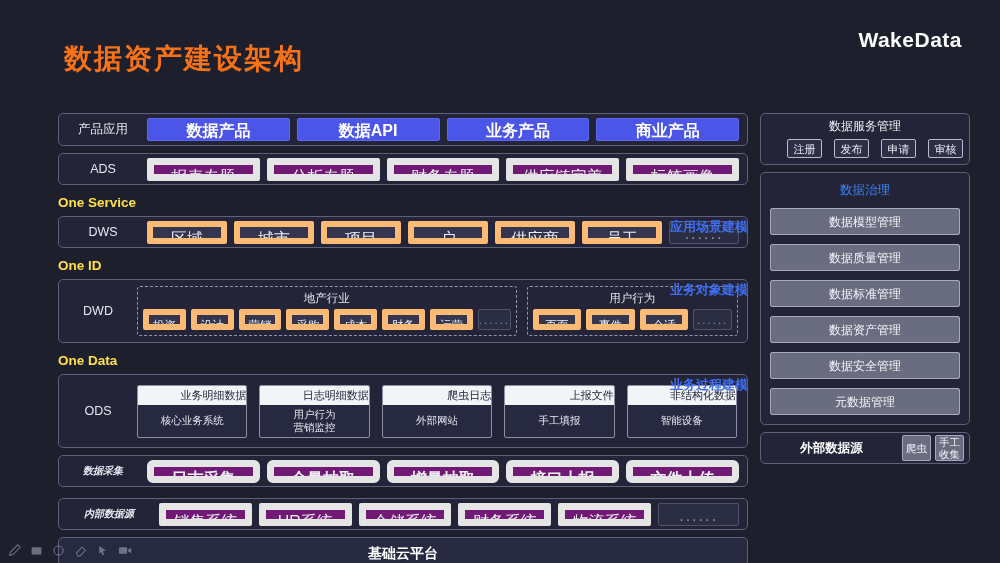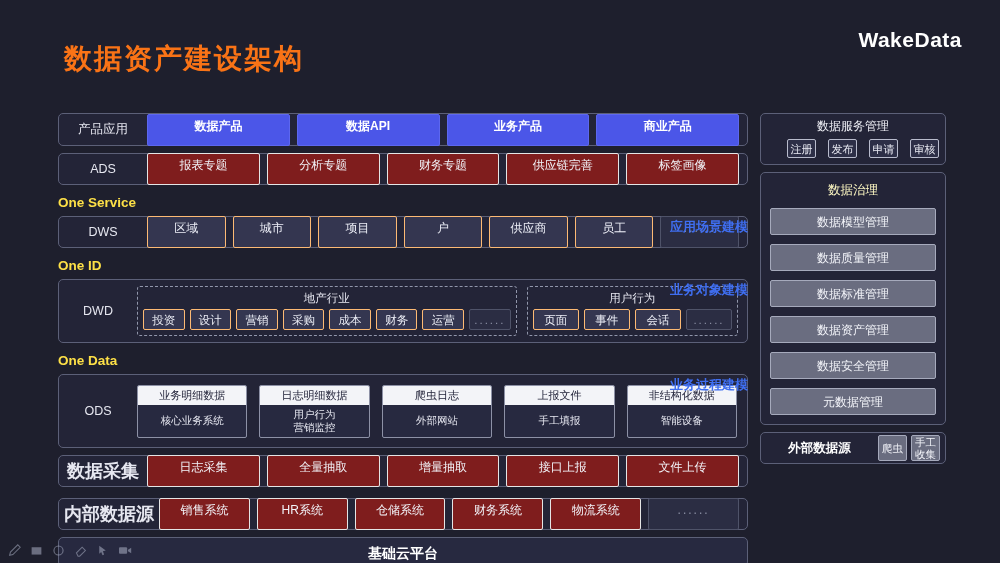--- a/index.html
+++ b/index.html
@@ -17,44 +17,44 @@
     position:absolute;right:38px;top:28px;
     font-size:21px;font-weight:bold;letter-spacing:.5px;color:#ffffff;
   }
   .title{
     position:absolute;left:64px;top:40px;
     font-size:28px;font-weight:bold;color:#f97316;letter-spacing:2px;
   }
 
   
   .left-col{position:absolute;left:58px;top:113px;width:690px;}
-  .right-col{position:absolute;left:760px;top:113px;width:186px;}
+  .right-col{position:absolute;left:760px;top:113px;width:210px;}
 
   .panel{
     border:1px solid #5c6078;border-radius:5px;background:#232437;
     box-sizing:border-box;
   }
 
   .row{display:flex;align-items:center;}
   .row-label{
     flex:0 0 88px;text-align:center;font-size:12.5px;color:#e6e7f0;
   }
-  .row-label.bold{font-weight:bold;font-size:18px;}
+  .row-label.bold{font-weight:bold;font-size:10px;font-style:italic;}
 
   .cells{display:flex;flex:1;gap:7px;padding:6px 8px 6px 0;}
 
   .cell{
-    flex:1;height:32px;line-height:23px;text-align:center;
-    font-size:12px;border-radius:2px;box-sizing:border-box;
+    flex:1;height:23px;line-height:23px;text-align:center;
+    font-size:16px;border-radius:2px;box-sizing:border-box;
     white-space:nowrap;overflow:hidden;
   }
   .cell.blue{background:#4b56e8;border:1px solid #5d67ef;color:#ffffff;font-weight:bold;}
-  .cell.gray{background:#7f1d1d;border:1px solid #e5e5e5;color:#f2f3f8;}
-  .cell.gray.bold{font-weight:normal;}
-  .cell.dark{background:#343650;border:1px solid #fdba74;color:#eceef6;}
+  .cell.gray{background:#701a75;border:7px solid #e5e5e5;color:#f2f3f8;}
+  .cell.gray.bold{font-weight:bold;border-radius:6px;}
+  .cell.dark{background:#343650;border:6px solid #fdba74;color:#eceef6;}
   .cell.ghost{background:#2b2d43;border:1px solid #4f5369;color:#8d91a6;letter-spacing:2px;}
 
   
   .bar{margin-bottom:7px;}
   .bar-h-product{height:33px;}
   .bar-h-std{height:32px;}
 
   
   .sec{
     position:relative;height:21px;display:flex;align-items:center;
@@ -79,21 +79,21 @@
 
   
   .ods{height:74px;display:flex;align-items:center;}
   .ods .row-label{flex:0 0 78px;}
   .ods-cards{display:flex;flex:1;gap:12px;padding:6px 10px 6px 0;}
   .card{
     flex:1;border:1px solid #8d91a6;border-radius:2px;overflow:hidden;
     display:flex;flex-direction:column;background:#272940;box-sizing:border-box;
   }
   .card-head{
-    background:#f3f4f8;color:#23243a;font-size:11px;text-align:center;
+    background:#f3f4f8;color:#23243a;font-size:11px;text-align:right;
     padding:2px 0;line-height:15px;
   }
   .card-body{
     flex:1;display:flex;align-items:center;justify-content:center;
     text-align:center;font-size:10.5px;color:#e7e8f1;line-height:13px;padding:3px 2px;
   }
 
   
   .cloud{
     height:30px;line-height:30px;text-align:center;font-size:14px;font-weight:bold;
@@ -101,21 +101,21 @@
     margin-top:7px;box-sizing:border-box;
   }
 
   
   .svc{padding:4px 6px 6px;margin-bottom:7px;}
   .svc-title{text-align:center;font-size:12px;color:#f0f1f7;margin-bottom:4px;}
   .svc-cells{display:flex;gap:12px;margin-left:20px;}
   .svc-cells .cell{height:19px;line-height:19px;font-size:11px;background:#2d2f47;border:1px solid #b9bccd;}
 
   .gov{padding:7px 9px 9px;margin-bottom:7px;}
-  .gov-title{text-align:center;font-size:12.5px;color:#fef9c3;margin:2px 0 9px;}
+  .gov-title{text-align:center;font-size:12.5px;color:#3b82f6;margin:2px 0 9px;}
   .gov-item{
     height:27px;line-height:27px;text-align:center;font-size:12px;
     background:#6a6d80;border:1px solid #a6aabc;border-radius:2px;color:#f3f4f9;
     margin-bottom:9px;box-sizing:border-box;
   }
   .gov-item:last-child{margin-bottom:0;}
 
   .ext{height:32px;display:flex;align-items:center;padding:0 5px 0 0;box-sizing:border-box;}
   .ext-label{flex:1;text-align:center;font-size:12.5px;font-weight:bold;color:#ffffff;font-family:Liberation Serif, serif;}
   .ext-cells{display:flex;gap:4px;}

